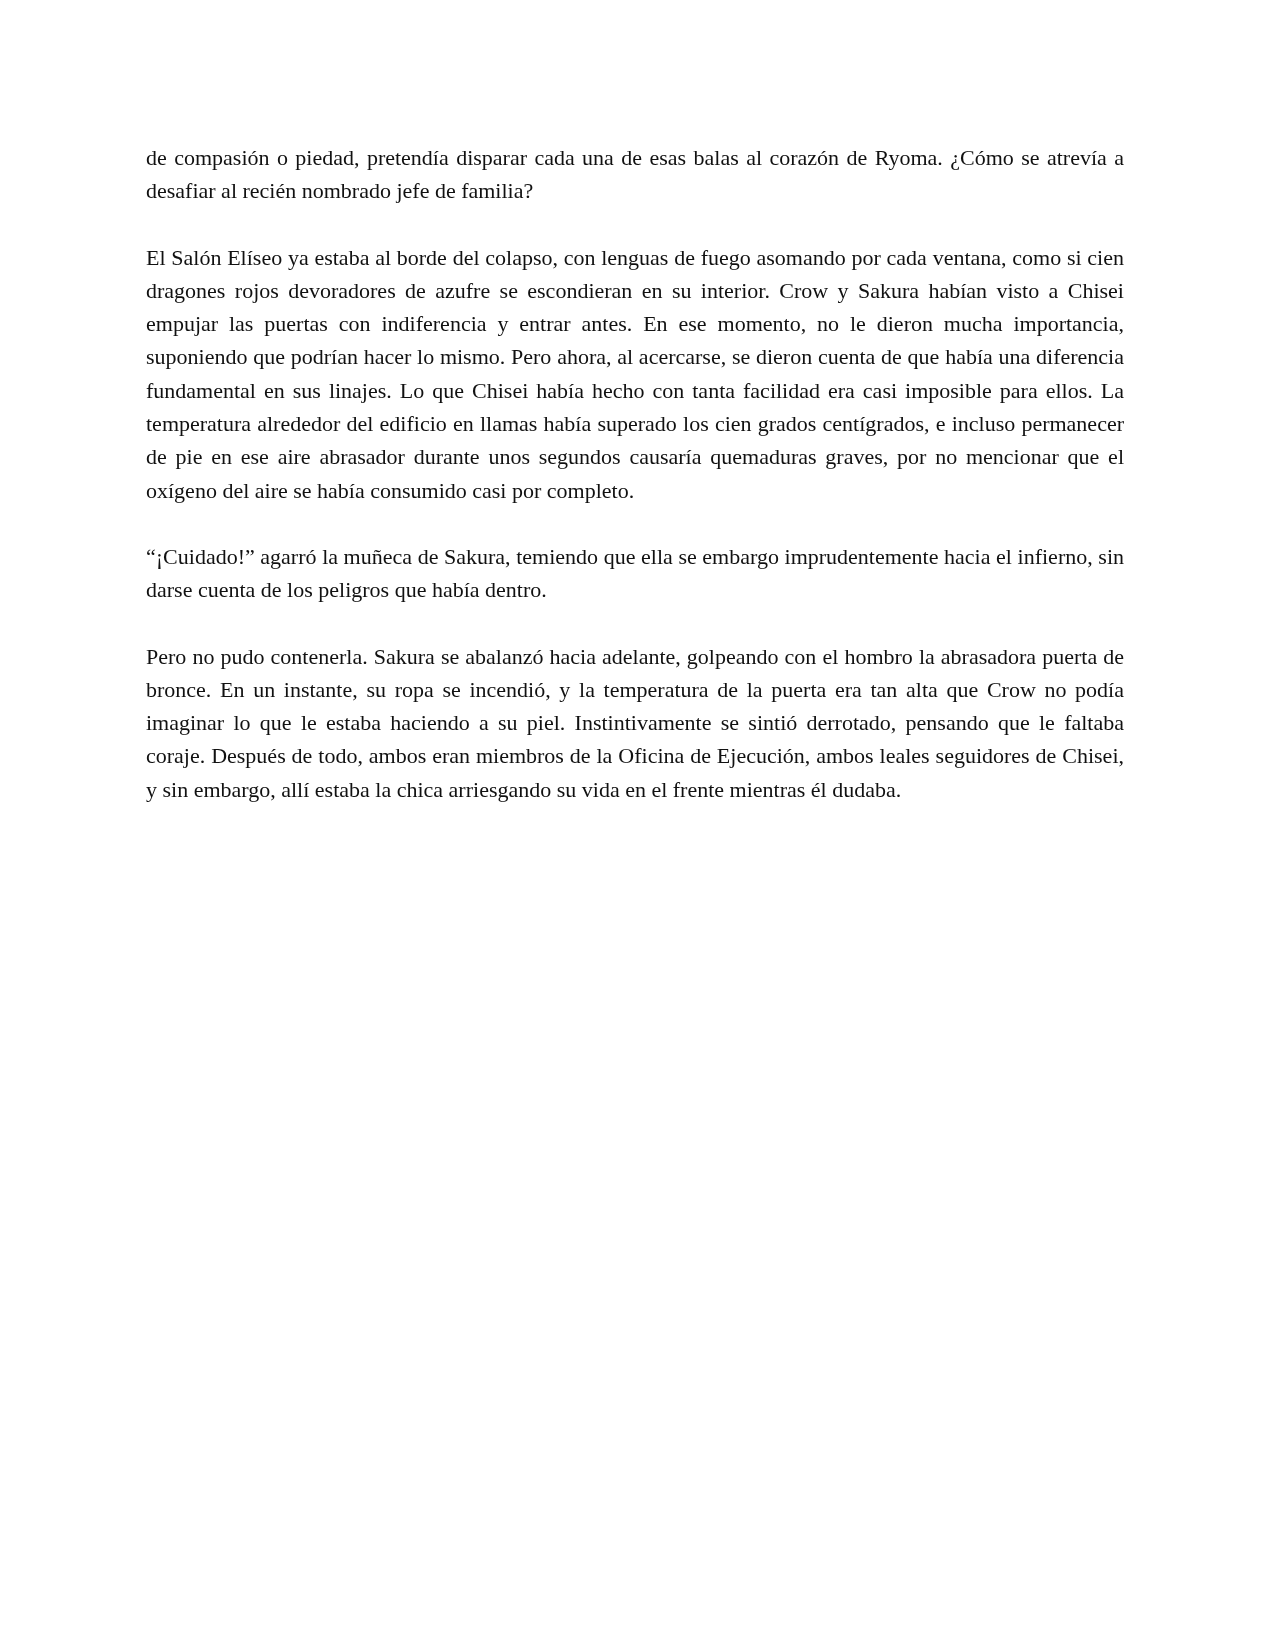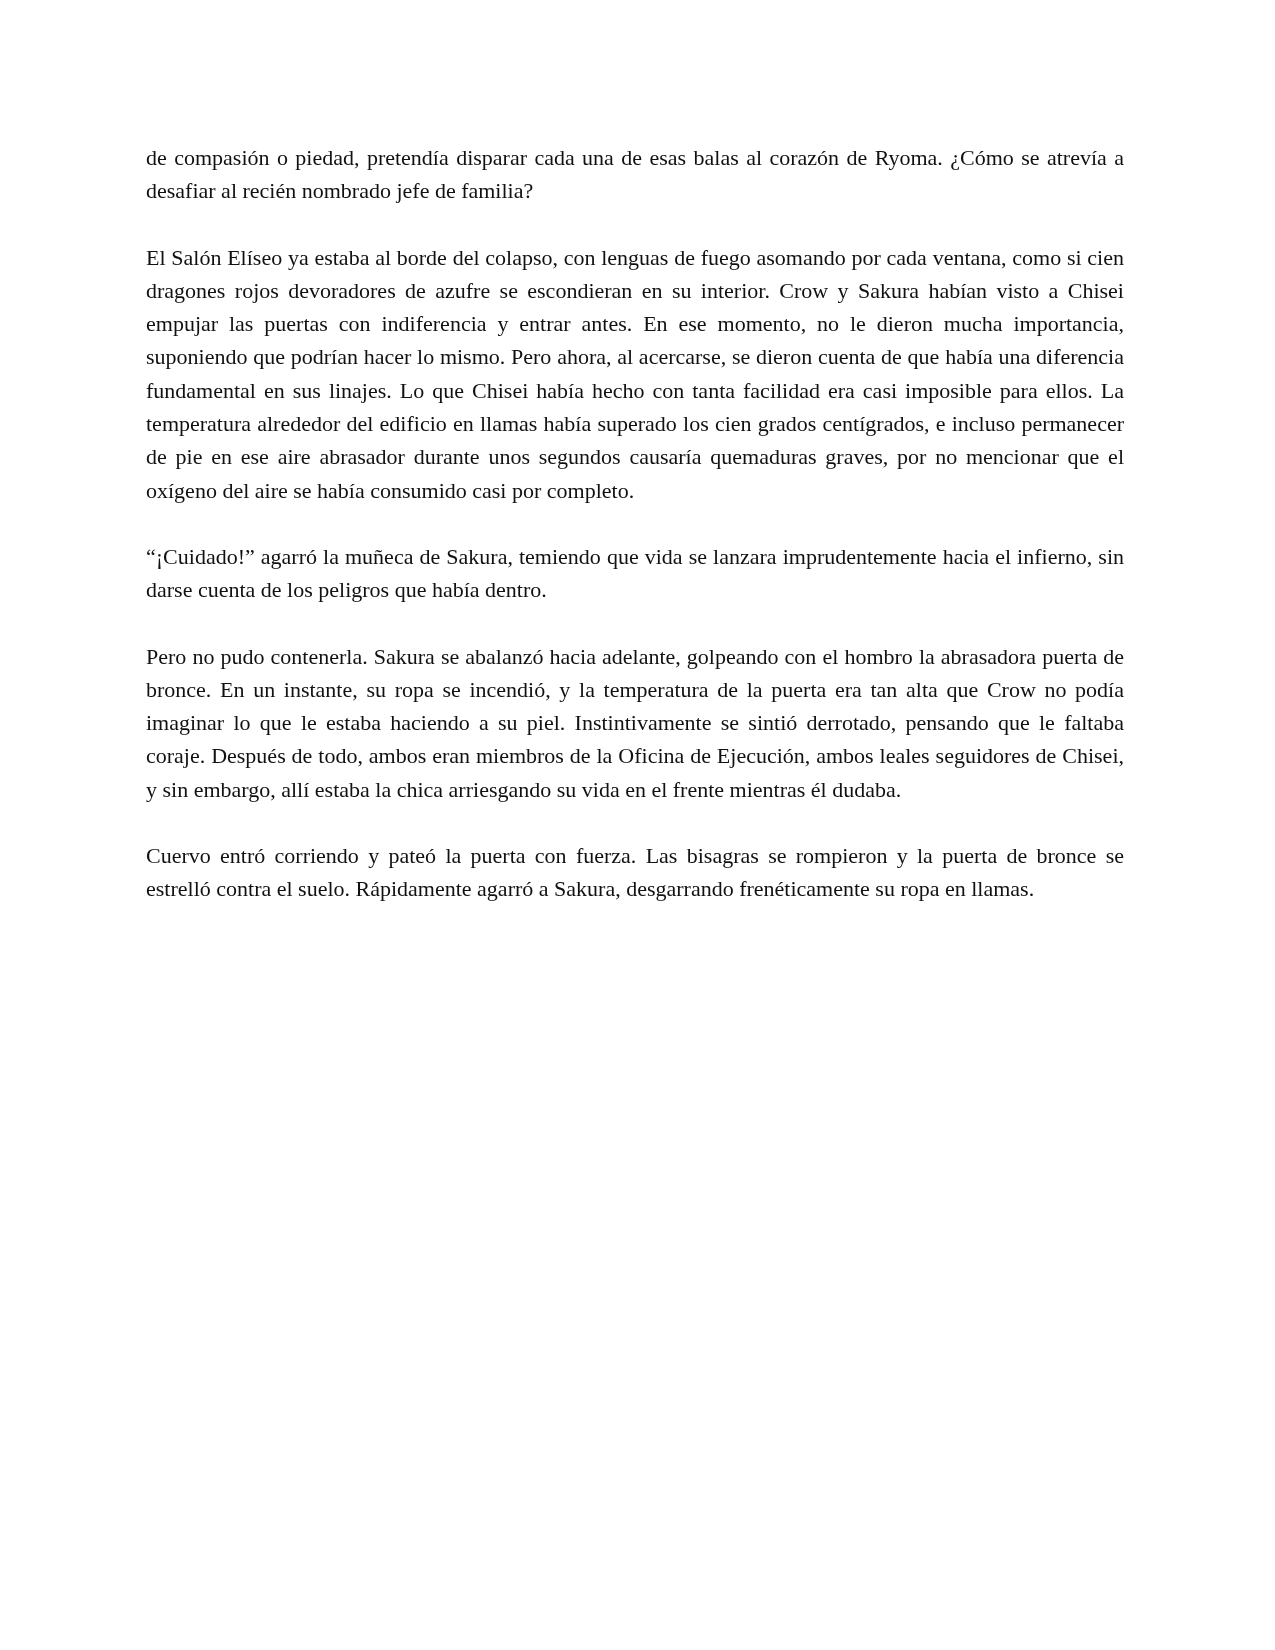--- a/index.html
+++ b/index.html
@@ -40,18 +40,17 @@
     text-decoration: underline;
   }
 </style>
 </head>
 <body>
 
 <div class="sheet">
   <div class="content" id="paragraph-container">
       <p>de compasión o piedad, pretendía disparar cada una de esas balas al corazón de Ryoma. ¿Cómo se atrevía a desafiar al recién nombrado jefe de familia?</p>
       <p>El Salón Elíseo ya estaba al borde del colapso, con lenguas de fuego asomando por cada ventana, como si cien dragones rojos devoradores de azufre se escondieran en su interior. Crow y Sakura habían visto a Chisei empujar las puertas con indiferencia y entrar antes. En ese momento, no le dieron mucha importancia, suponiendo que podrían hacer lo mismo. Pero ahora, al acercarse, se dieron cuenta de que había una diferencia fundamental en sus linajes. Lo que Chisei había hecho con tanta facilidad era casi imposible para ellos. La temperatura alrededor del edificio en llamas había superado los cien grados centígrados, e incluso permanecer de pie en ese aire abrasador durante unos segundos causaría quemaduras graves, por no mencionar que el oxígeno del aire se había consumido casi por completo.</p>
-      <p>“¡Cuidado!” agarró la muñeca de Sakura, temiendo que vida se lanzara imprudentemente hacia el infierno, sin darse cuenta de los peligros que había dentro.</p>
+      <p>“¡Cuidado!” agarró la muñeca de Sakura, temiendo que ella se embargo imprudentemente hacia el infierno, sin darse cuenta de los peligros que había dentro.</p>
       <p>Pero no pudo contenerla. Sakura se abalanzó hacia adelante, golpeando con el hombro la abrasadora puerta de bronce. En un instante, su ropa se incendió, y la temperatura de la puerta era tan alta que Crow no podía imaginar lo que le estaba haciendo a su piel. Instintivamente se sintió derrotado, pensando que le faltaba coraje. Después de todo, ambos eran miembros de la Oficina de Ejecución, ambos leales seguidores de Chisei, y sin embargo, allí estaba la chica arriesgando su vida en el frente mientras él dudaba.</p>
-      <p>Cuervo entró corriendo y pateó la puerta con fuerza. Las bisagras se rompieron y la puerta de bronce se estrelló contra el suelo. Rápidamente agarró a Sakura, desgarrando frenéticamente su ropa en llamas.</p>
     </div>
   <div class="page-number">269</div>
 </div>
 
 </body></html>

